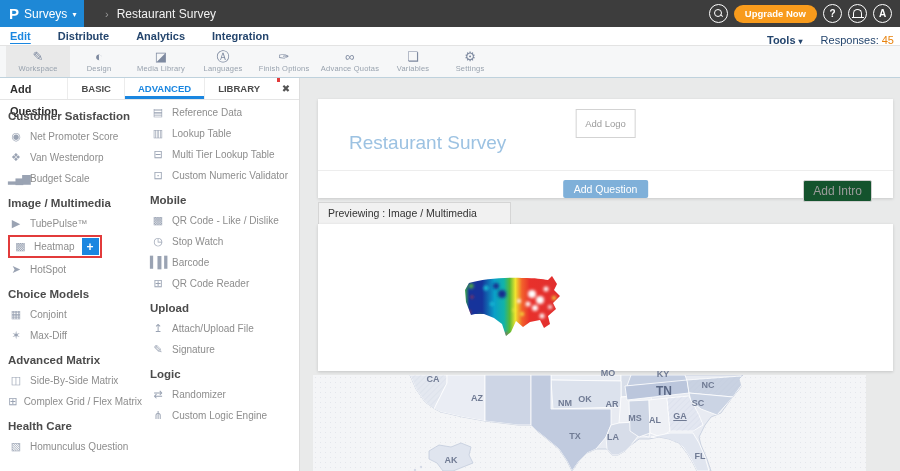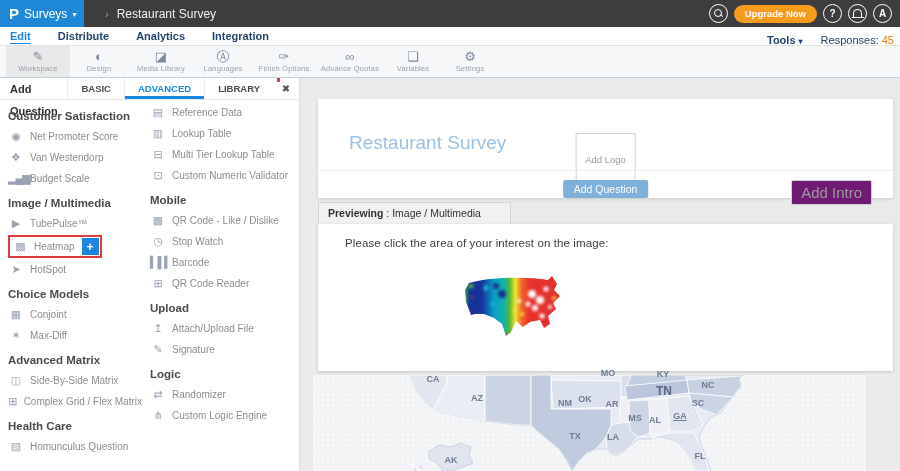--- a/index.html
+++ b/index.html
@@ -60,27 +60,27 @@
   .pitem{height:21px;display:flex;align-items:center;gap:7px;font-size:10px;color:#8d8d8d;cursor:pointer;white-space:nowrap;}
   .pitem .picon{width:15px;text-align:center;font-size:11px;color:#9aa3b3;letter-spacing:-1px;}
   .hlrow{height:25px;display:flex;align-items:center;}
   .hlbox{display:inline-flex;align-items:center;border:2px solid #e23b3b;padding:1px 1px 1px 3px;gap:6px;cursor:pointer;}
   .hlbox .plus{width:17px;height:17px;background:#1a86e0;color:#fff;font-size:12px;font-weight:bold;display:flex;align-items:center;justify-content:center;margin-left:1px;cursor:pointer;}
   .hlbox .picon{width:15px;text-align:center;font-size:11px;color:#9aa3b3;}
   .hlbox .plab{font-size:10px;color:#8d8d8d;}
   
   .canvas{position:absolute;left:300px;top:78px;width:600px;height:393px;background:#e9eaea;overflow:hidden;}
   .card1{position:absolute;left:18px;top:21px;width:575px;height:99px;background:#fff;box-shadow:0 1px 3px rgba(0,0,0,.14);}
-  .addlogo{position:absolute;left:50%;top:10px;transform:translateX(-50%);padding:20px 9px;border:1px solid #d3d3d3;background:#fff;color:#9b9b9b;font-size:9.5px;cursor:pointer;margin-top:24px;}
+  .addlogo{position:absolute;left:50%;top:10px;transform:translateX(-50%);padding:8px 9px;border:1px solid #d3d3d3;background:#fff;color:#9b9b9b;font-size:9.5px;cursor:pointer;}
   .stitle{position:absolute;left:31px;top:33px;font-size:19px;color:#9cc2e2;}
   .div1{position:absolute;left:0;right:0;top:71px;border-top:1px solid #ededed;}
   .addq{position:absolute;left:50%;top:81px;transform:translateX(-50%);background:#7fb0d9;color:#fff;font-size:10.5px;padding:3px 11px;border-radius:2px;cursor:pointer;}
-  .addi{position:absolute;right:21px;top:81px;border:1px solid #cfcfcf;background:#701a75;color:#9b9b9b;font-size:15px;padding:3px 9px;border-radius:2px;cursor:pointer;}
+  .addi{position:absolute;right:21px;top:81px;border:1px solid #cfcfcf;background:#14532d;color:#9b9b9b;font-size:12px;padding:3px 9px;border-radius:2px;cursor:pointer;}
   .ptab2{position:absolute;left:18px;top:124px;width:193px;height:22px;background:#f1f1f1;border:1px solid #d5d5d5;border-bottom:none;font-size:10.5px;line-height:21px;padding-left:9px;color:#333;}
-  .ptab2 b{font-weight:bold;}
+  .ptab2 b{font-weight:normal;}
   .card2{position:absolute;left:18px;top:146px;width:575px;height:147px;background:#fff;box-shadow:0 1px 3px rgba(0,0,0,.16);}
   .qtext{position:absolute;left:27px;top:13px;font-size:11.5px;color:#3e3e3e;letter-spacing:.1px;}
   .hmap{position:absolute;left:144px;top:50px;width:117px;height:66px;cursor:pointer;}
   .mapcard{position:absolute;left:13px;top:297px;width:553px;height:96px;background:#f4f5f7;
     background-image:radial-gradient(#e4e6ec 0.8px, transparent 0.8px);background-size:5px 5px;}
   .mapcard svg{position:absolute;left:0;top:0;}
   .mlabel{position:absolute;transform:translate(-50%,-50%);font-size:9px;font-weight:600;color:#707b94;pointer-events:none;}
   .mlabel.big{font-size:12px;font-weight:700;color:#5a6886;}
 </style>
 </head>
@@ -294,21 +294,20 @@
       <span class="addlogo">Add Logo</span>
       <span class="stitle">Restaurant Survey</span>
       <div class="div1"></div>
       <span class="addq">Add Question</span>
       <span class="addi">Add Intro</span>
     </div>
 
     <div class="ptab2"><b>Previewing</b><span> : Image / Multimedia (Heatmap)</span></div>
 
     <div class="card2">
-      <div class="qtext">Please click the area of your interest on the image:</div>
 
       <svg class="hmap" viewBox="0 0 117 66" xmlns="http://www.w3.org/2000/svg">
         <defs>
           <linearGradient id="heatg" x1="0" y1="0" x2="1" y2="0">
             <stop offset="0" stop-color="#3fae49"></stop>
               <stop offset="0.045" stop-color="#16339b"></stop>
             <stop offset="0.18" stop-color="#16339b"></stop>
               <stop offset="0.31" stop-color="#0aa0c8"></stop>
             <stop offset="0.41" stop-color="#12b3a8"></stop>
               <stop offset="0.47" stop-color="#57b838"></stop>

